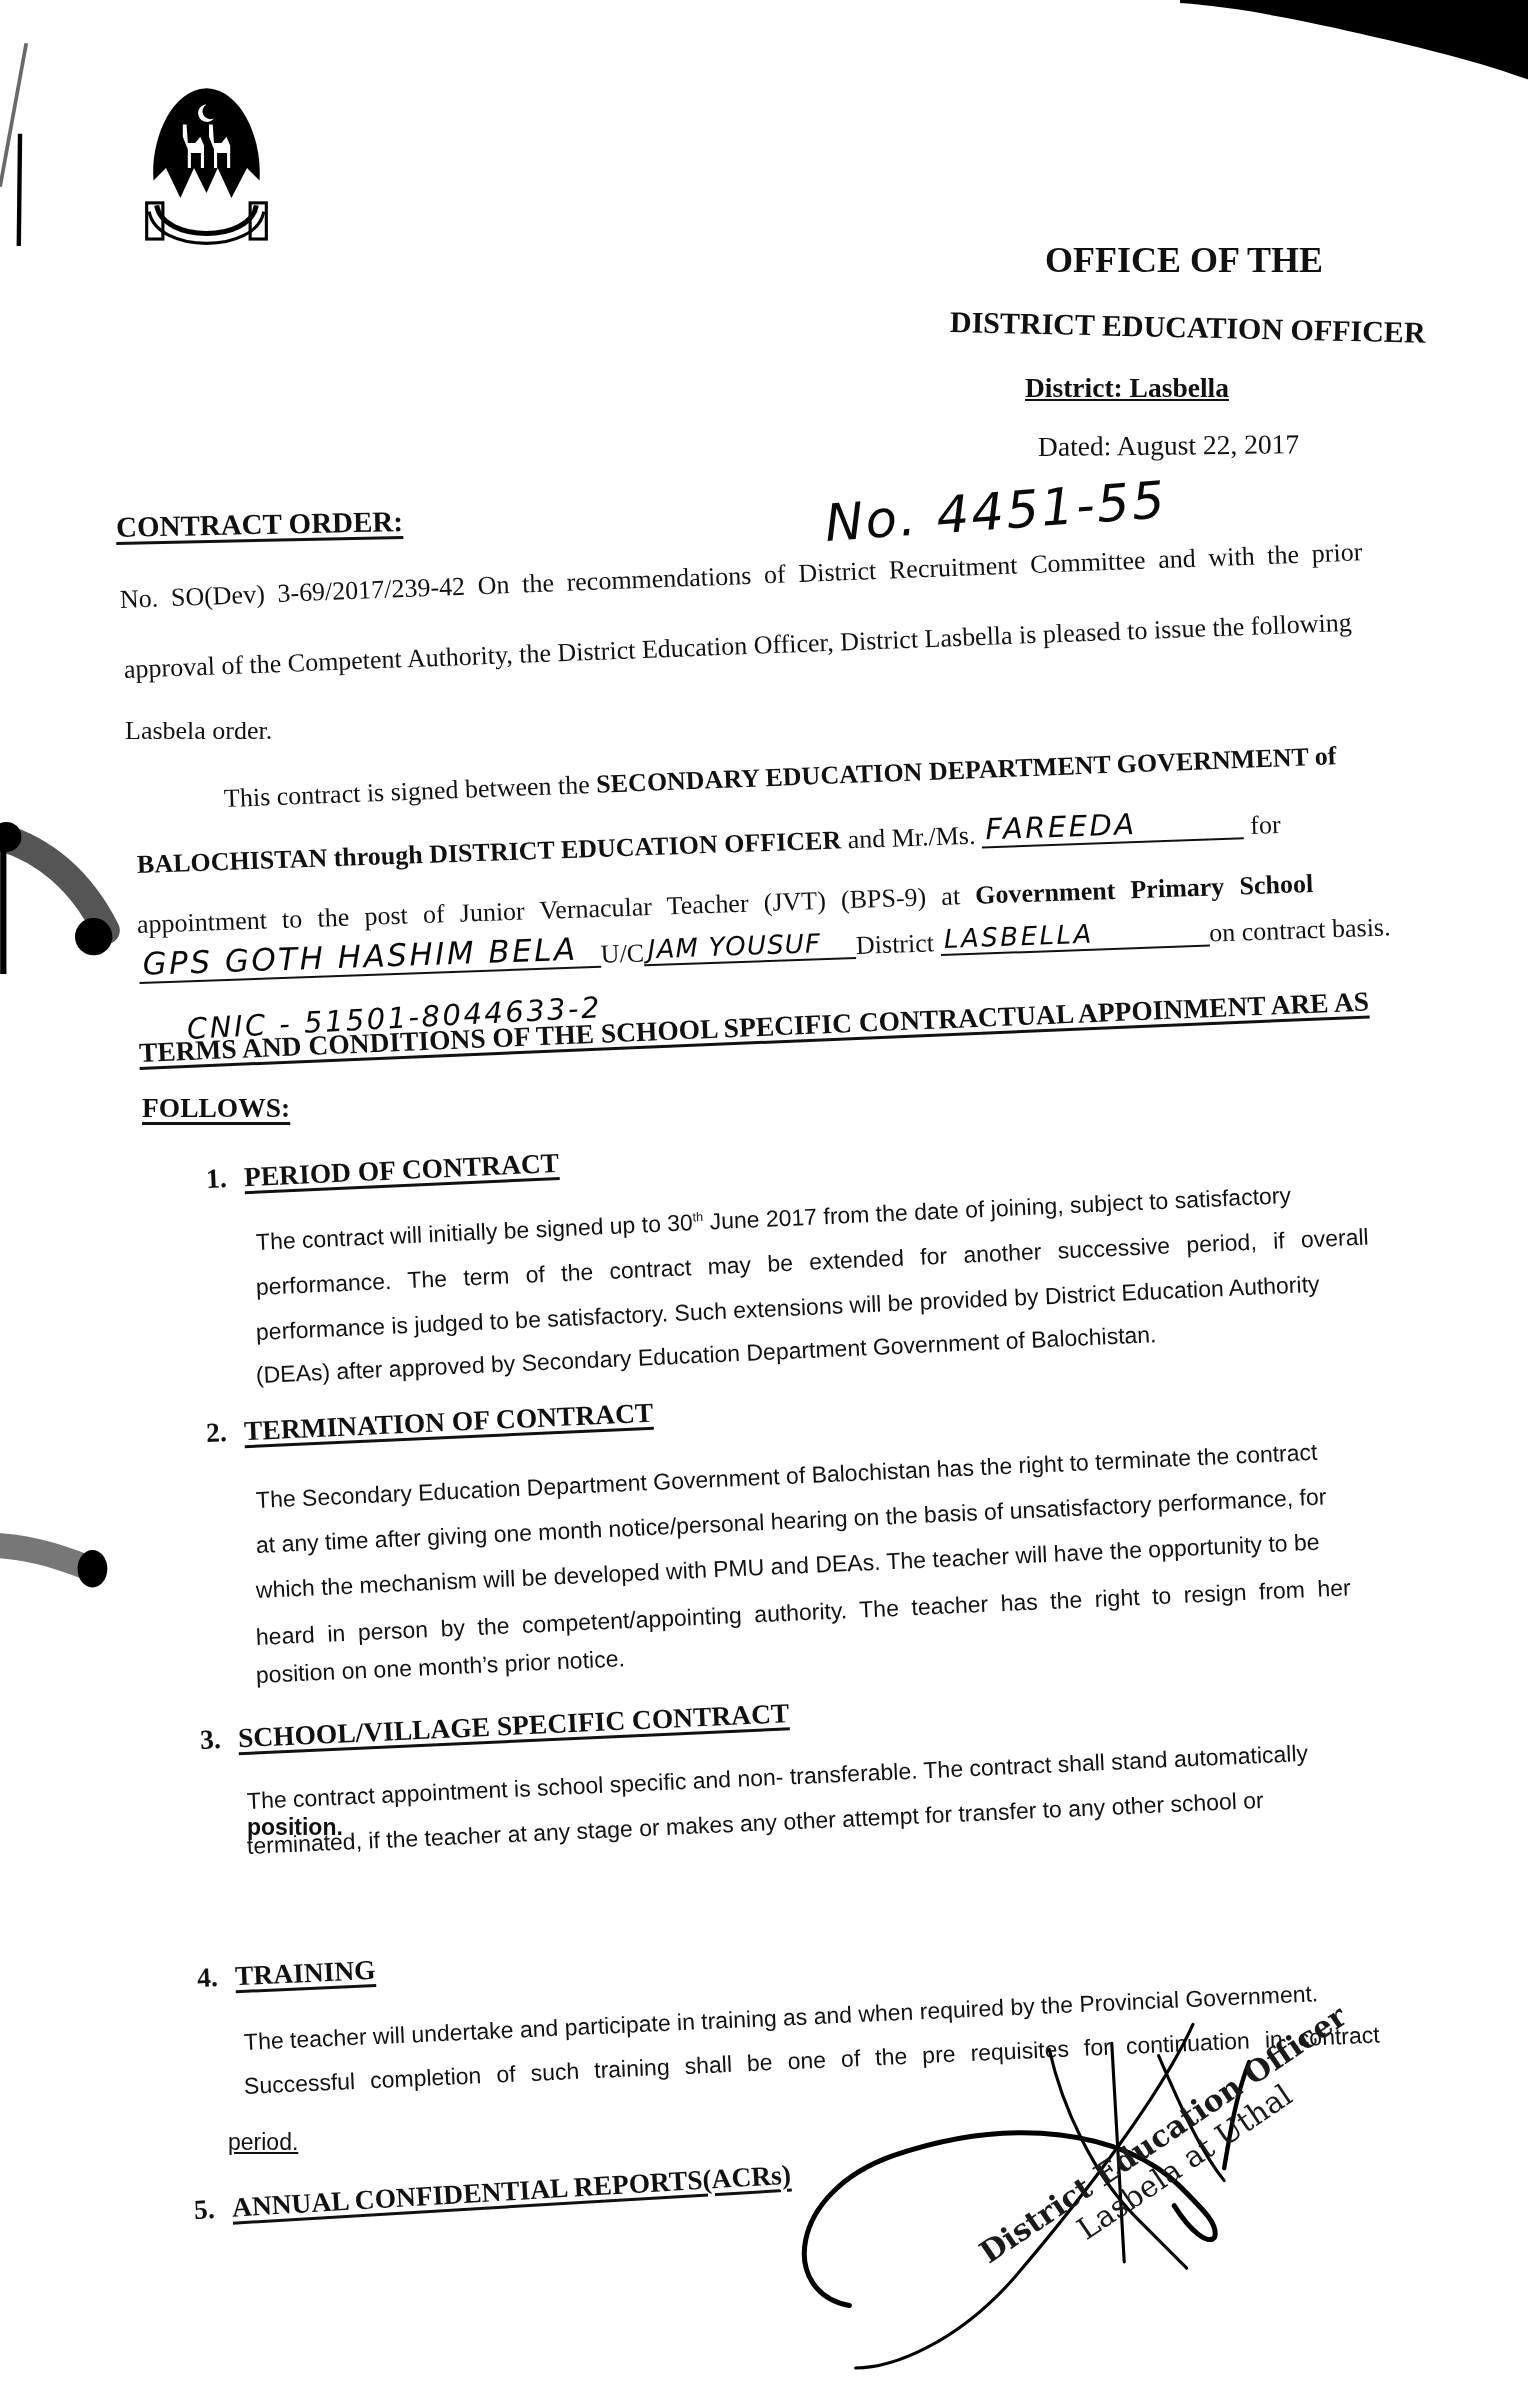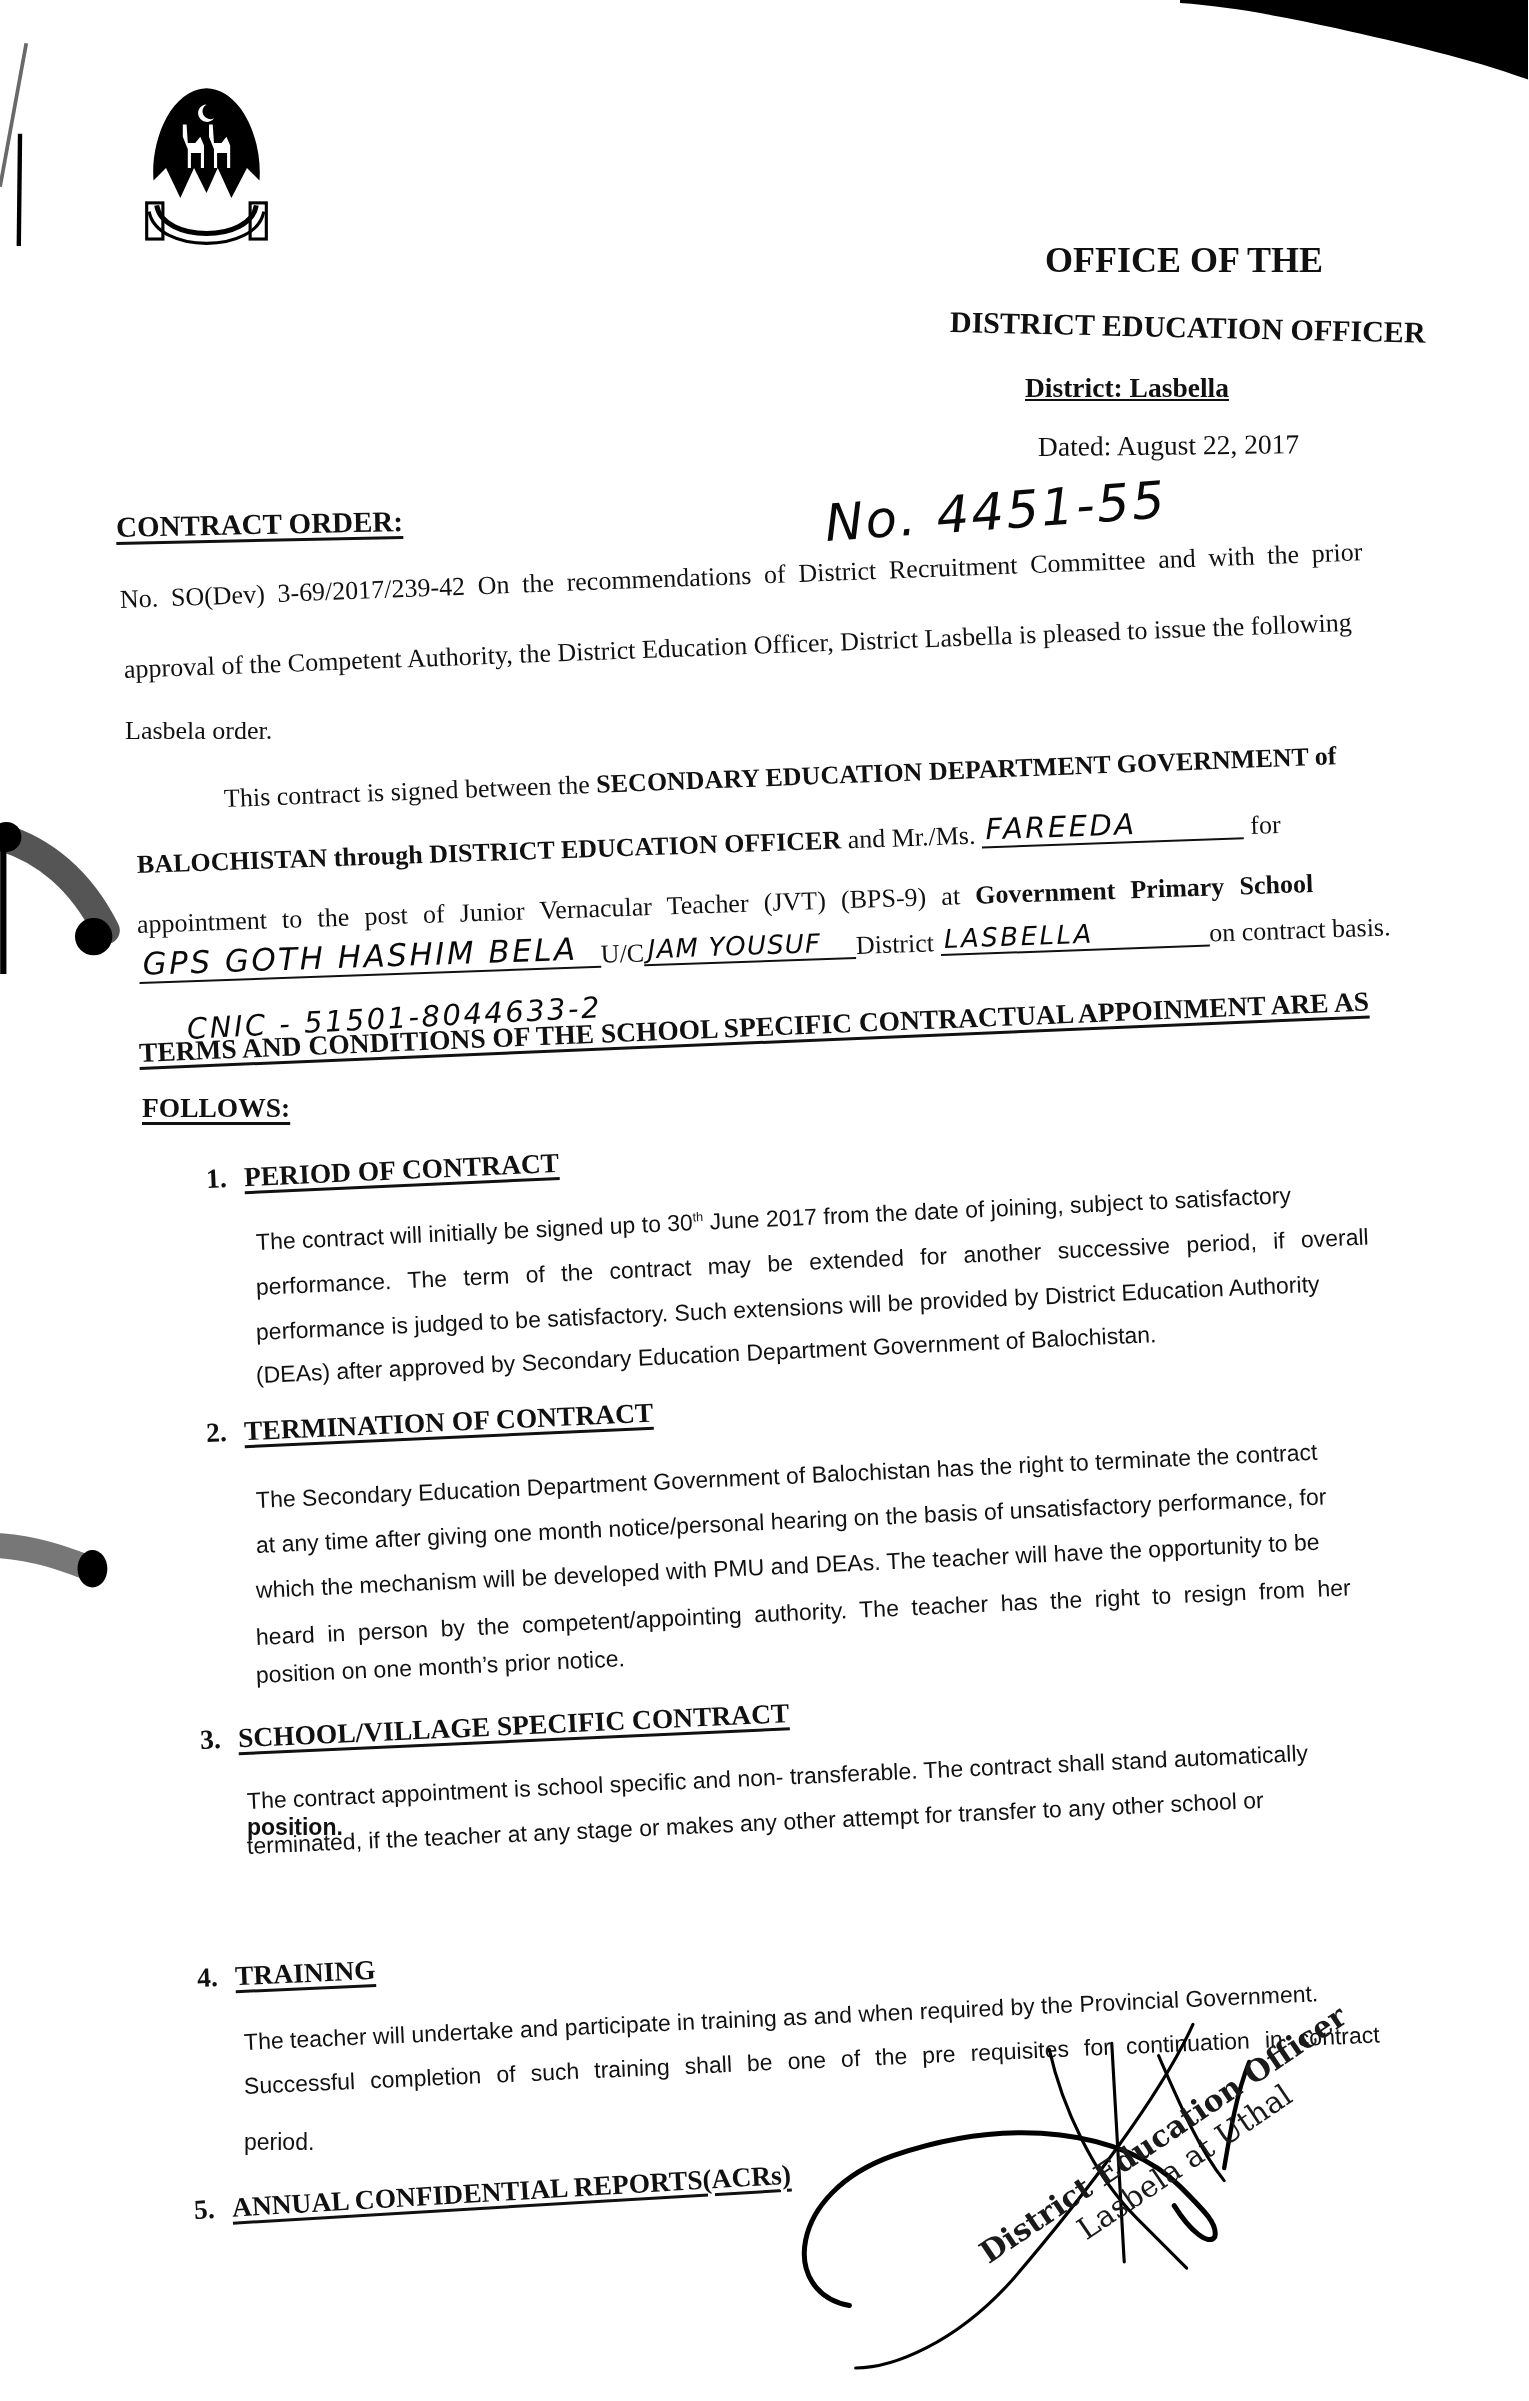--- a/index.html
+++ b/index.html
@@ -65,21 +65,21 @@
   .s2-b5 { left:256px; top:1662px; transform:rotate(-2.6deg); }
 
   .s3-h { left:200px; top:1724px; transform:rotate(-2.6deg); }
   .s3-b1 { left:247px; top:1788px; transform:rotate(-2.6deg); }
   .s3-b2 { left:247px; top:1833px; transform:rotate(-2.6deg); }
   .s3-b3 { left:247px; top:1814px;font-weight:bold; }
 
   .s4-h { left:197px; top:1962px; transform:rotate(-2.6deg); }
   .s4-b1 { left:244px; top:2029px; transform:rotate(-2.6deg); }
   .s4-b2 { left:244px; top:2073px; transform:rotate(-2.6deg); word-spacing:8.7px; }
-  .s4-b3 { left:244px; top:2129px; }
+  .s4-b3 { left:228px; top:2129px;text-decoration:underline; }
 
   .s5-h { left:194px; top:2194px; transform:rotate(-3.4deg); }
 
   .signature { position:absolute; left:687px; top:1968px; width:812px; height:434px; }
   .stamp { position:absolute; left:993px; top:2236px; font-family:"DejaVu Serif", serif; font-size:30px; color:#1a1a1a; transform:rotate(-34deg); transform-origin:left center; line-height:1.15; white-space:nowrap; }
   .stamp .l1 { font-weight:bold; }
   .stamp .l2 { display:block; margin-left:94px; }
   sup { font-size:0.55em; }
 </style>
 </head>

